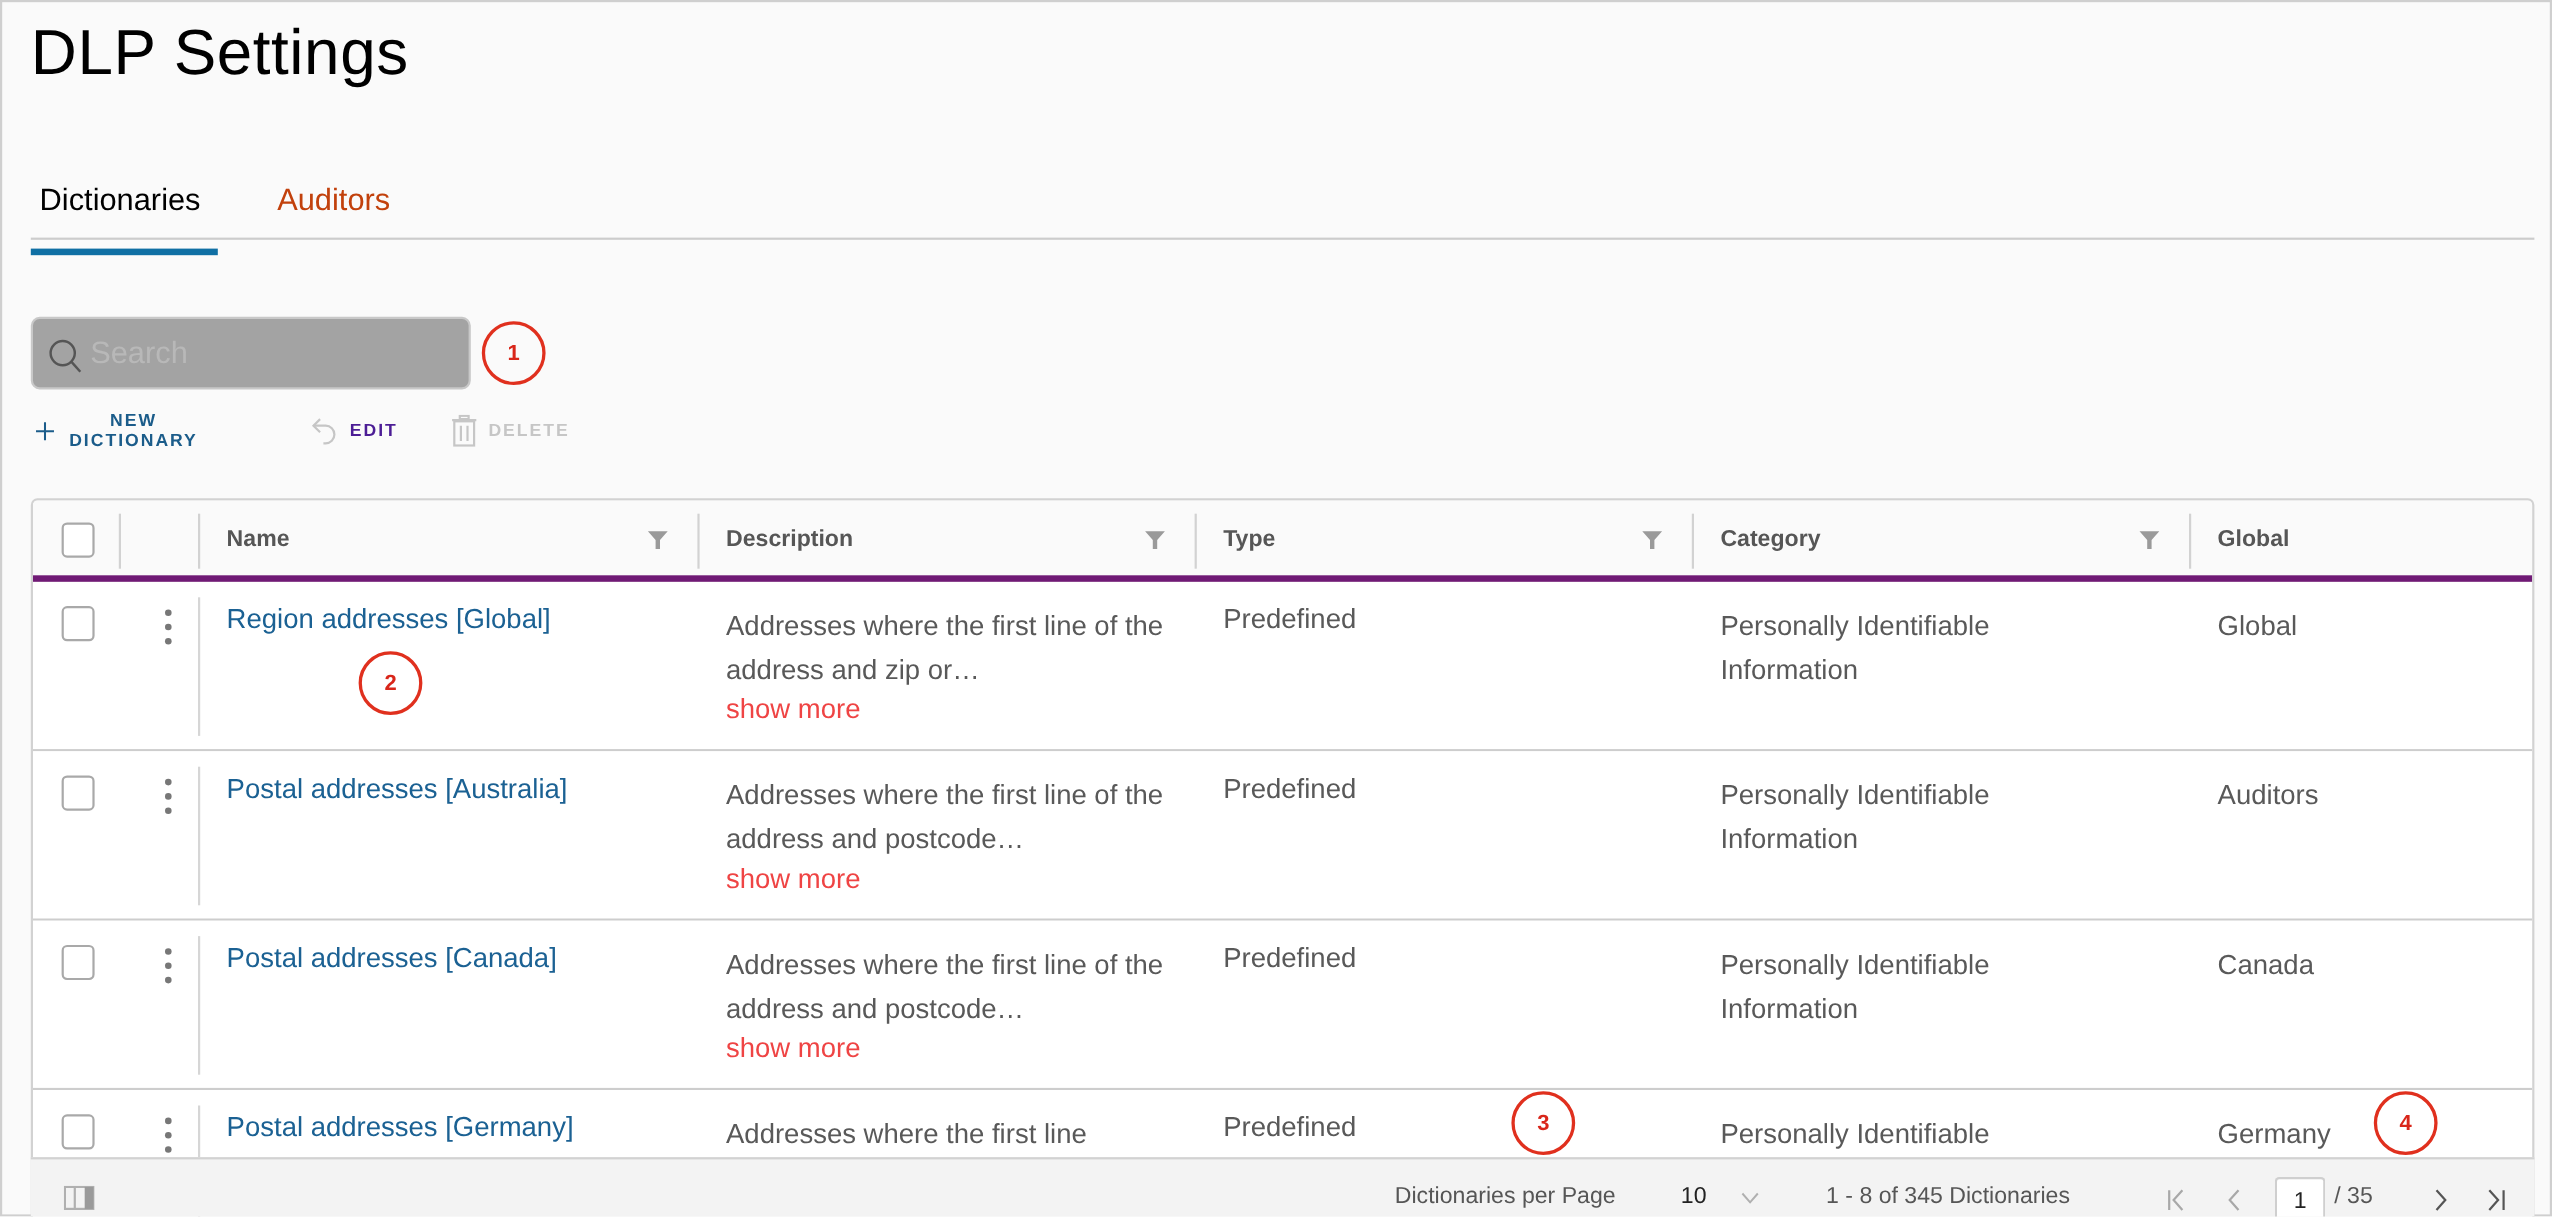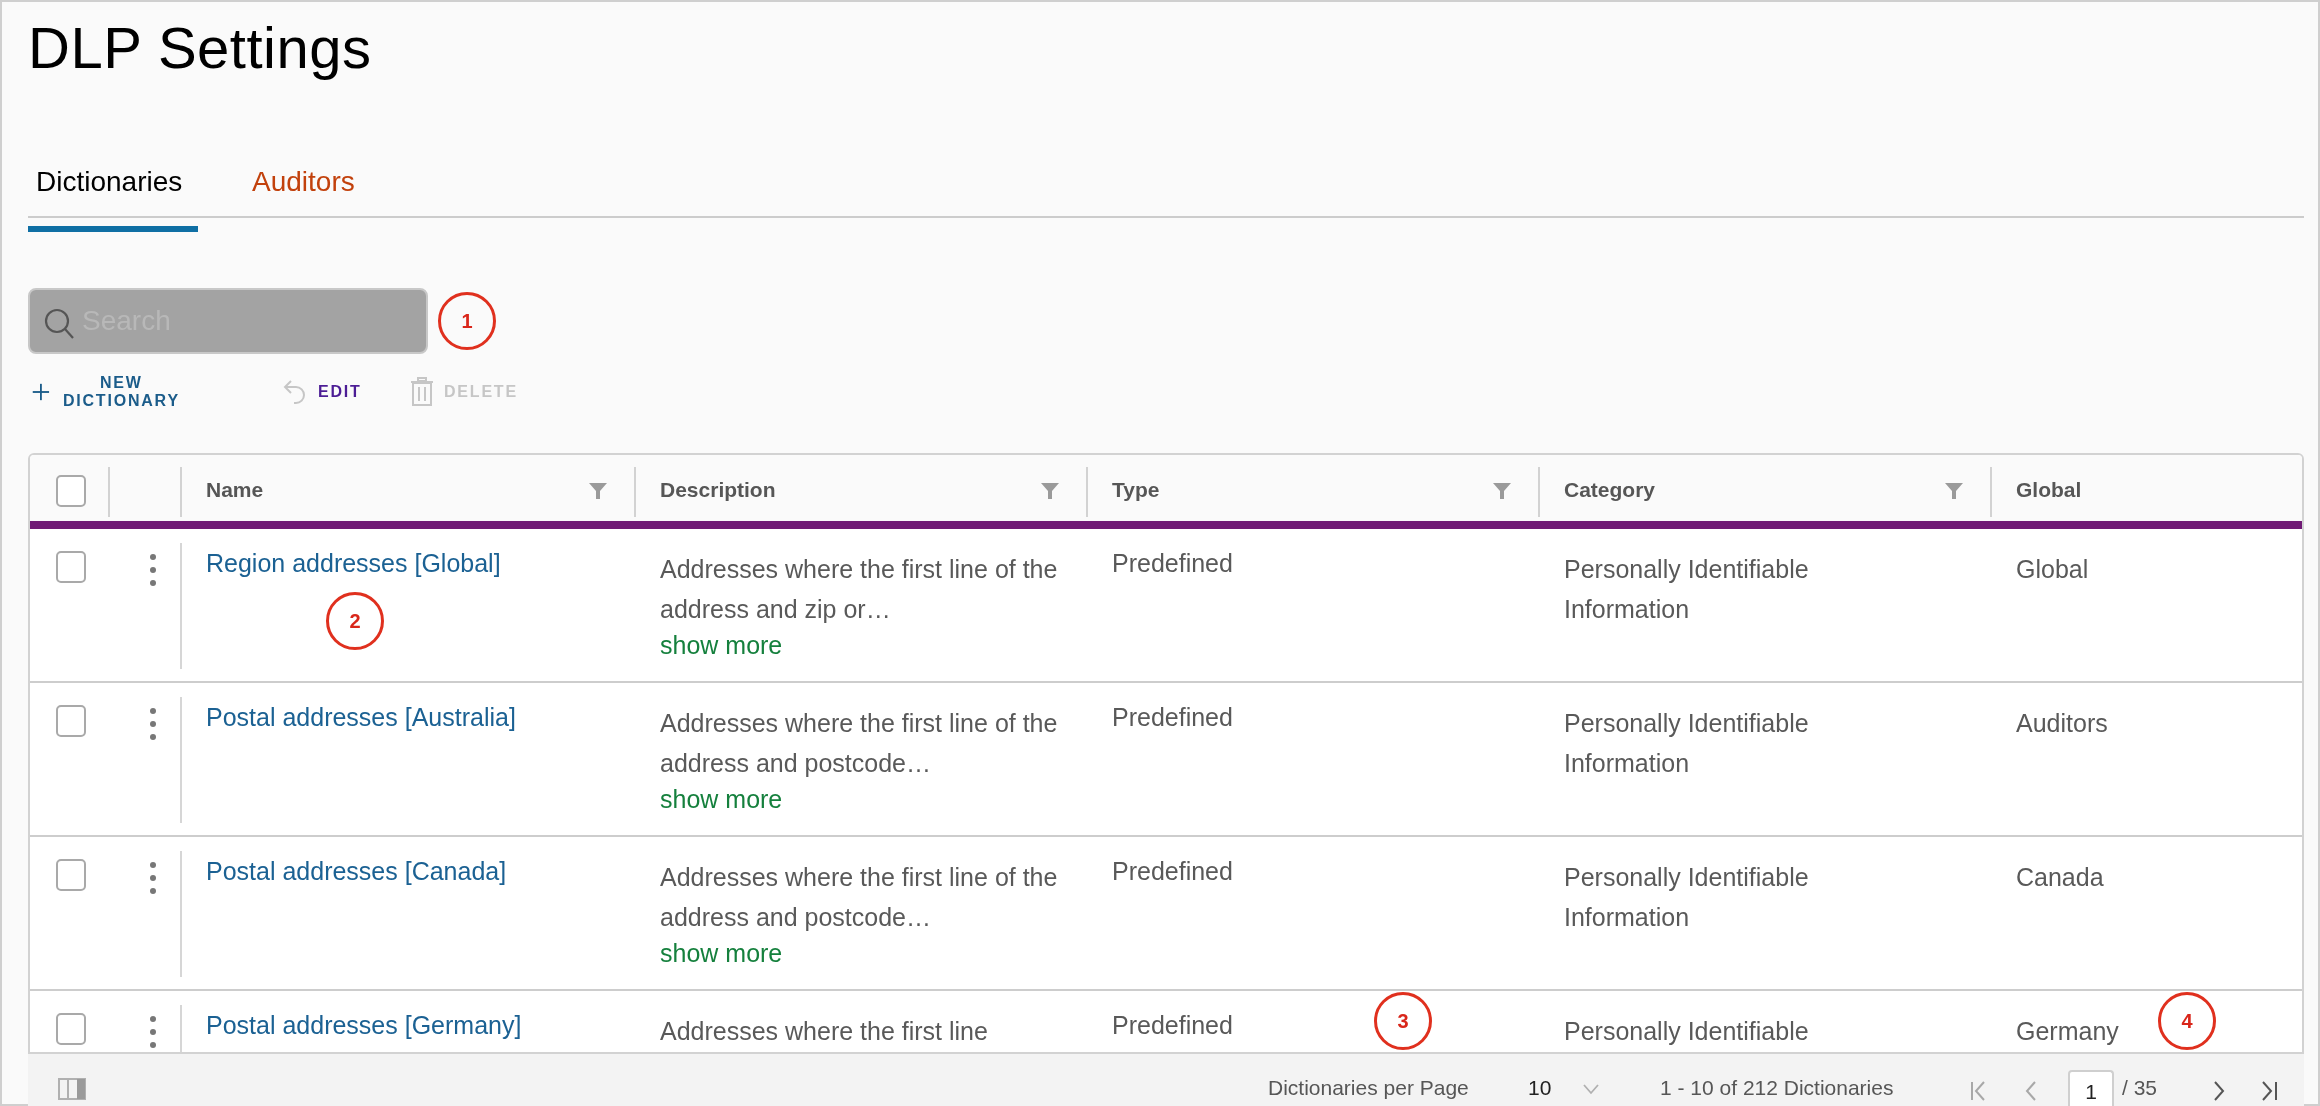--- a/index.html
+++ b/index.html
@@ -51,42 +51,42 @@
   .tbtn.new { left: 0; color: #1b5c8a; }
   .tbtn.edit { left: 250px; color: #4c1d95; }
   .tbtn.delete { left: 378px; color: #c6c6c6; }
 
   .grid {
     position: absolute; left: 26px; top: 451px; width: 2276px; height: 660px;
     border: 2px solid #d2d2d2; border-radius: 6px 6px 0 0; background: #fff; overflow: hidden;
   }
   .grid-head {
     position: absolute; left: 0; top: 0; width: 100%; height: 74px;
-    background: #fafafa; border-bottom: 8px solid #701a75;
+    background: #fafafa; border-bottom: 6px solid #701a75;
   }
   .hcell {
     position: absolute; top: 0; height: 70px;
     font-size: 21px; font-weight: 700; color: #565656;
     display: flex; align-items: center;
   }
   .hsep { position: absolute; top: 12px; width: 2px; height: 50px; background: #d2d2d2; }
   .filter-icon { position: absolute; top: 26px; width: 20px; height: 20px; cursor: pointer; }
 
   .checkbox {
     position: absolute; width: 30px; height: 32px; border: 2px solid #a9a9a9; border-radius: 5px;
     background: #fff; cursor: pointer;
   }
 
   .row { position: absolute; left: 0; width: 100%; height: 154px; border-bottom: 2px solid #cdcdcd; background: #fff; }
   .row .vsep { position: absolute; left: 150px; top: 14px; width: 2px; height: 126px; background: #d6d6d6; }
   .row .kebab { position: absolute; left: 110px; top: 22px; width: 26px; height: 40px; cursor: pointer; }
   .cell { position: absolute; font-size: 25px; line-height: 40px; color: #595959; }
   .name-link { color: #1b6193; cursor: pointer; text-decoration: none; }
   .desc-text { width: 400px; }
-  .show-more { color: #15803d; cursor: pointer; display: block; line-height: 32px; }
+  .show-more { color: #ef4444; cursor: pointer; display: block; line-height: 32px; }
 
   .footer {
     position: absolute; left: 26px; top: 1050px; width: 2276px; height: 56px;
     background: #f3f3f3; border-top: 2px solid #d2d2d2;
     font-size: 21px; color: #565656;
   }
   .footer .col-toggle { position: absolute; left: 30px; top: 24px; width: 28px; height: 22px; cursor: pointer; }
   .f-text { position: absolute; top: 22px; }
   .page-box {
     position: absolute; left: 2040px; top: 16px; width: 46px; height: 40px;
@@ -257,21 +257,21 @@
     <svg class="col-toggle" viewBox="0 0 28 22">
       <rect x="1" y="1" width="26" height="20" fill="none" stroke="#b0b0b0" stroke-width="2"></rect>
       <line x1="10" y1="1" x2="10" y2="21" stroke="#b0b0b0" stroke-width="2"></line>
       <rect x="19" y="1" width="8" height="20" fill="#9a9a9a"></rect>
     </svg>
     <span class="f-text" style="left:1240px;">Dictionaries per Page</span>
     <span class="f-text" style="left:1500px; color:#222;">10</span>
     <svg class="nav-icon" style="left:1554px; top:28px; width:18px; height:14px;" viewBox="0 0 18 14">
         <path d="M2 3 L9 11 L16 3" fill="none" stroke="#b0b0b0" stroke-width="1.8"></path>
       </svg>
-    <span class="f-text" style="left:1632px;">1 - 10 of 212 Dictionaries</span>
+    <span class="f-text" style="left:1632px;">1 - 8 of 345 Dictionaries</span>
 
     <svg class="nav-icon" style="left:1940px;" viewBox="0 0 22 22">
         <line x1="4" y1="2" x2="4" y2="20" stroke="#a8a8a8" stroke-width="2"></line>
         <path d="M16 2 L8 11 L16 20" fill="none" stroke="#a8a8a8" stroke-width="2"></path>
       </svg>
     <svg class="nav-icon" style="left:1992px;" viewBox="0 0 22 22">
         <path d="M15 2 L7 11 L15 20" fill="none" stroke="#a8a8a8" stroke-width="2"></path>
       </svg>
     <div class="page-box">1</div>
     <span class="f-text" style="left:2094px;">/ 35</span>

